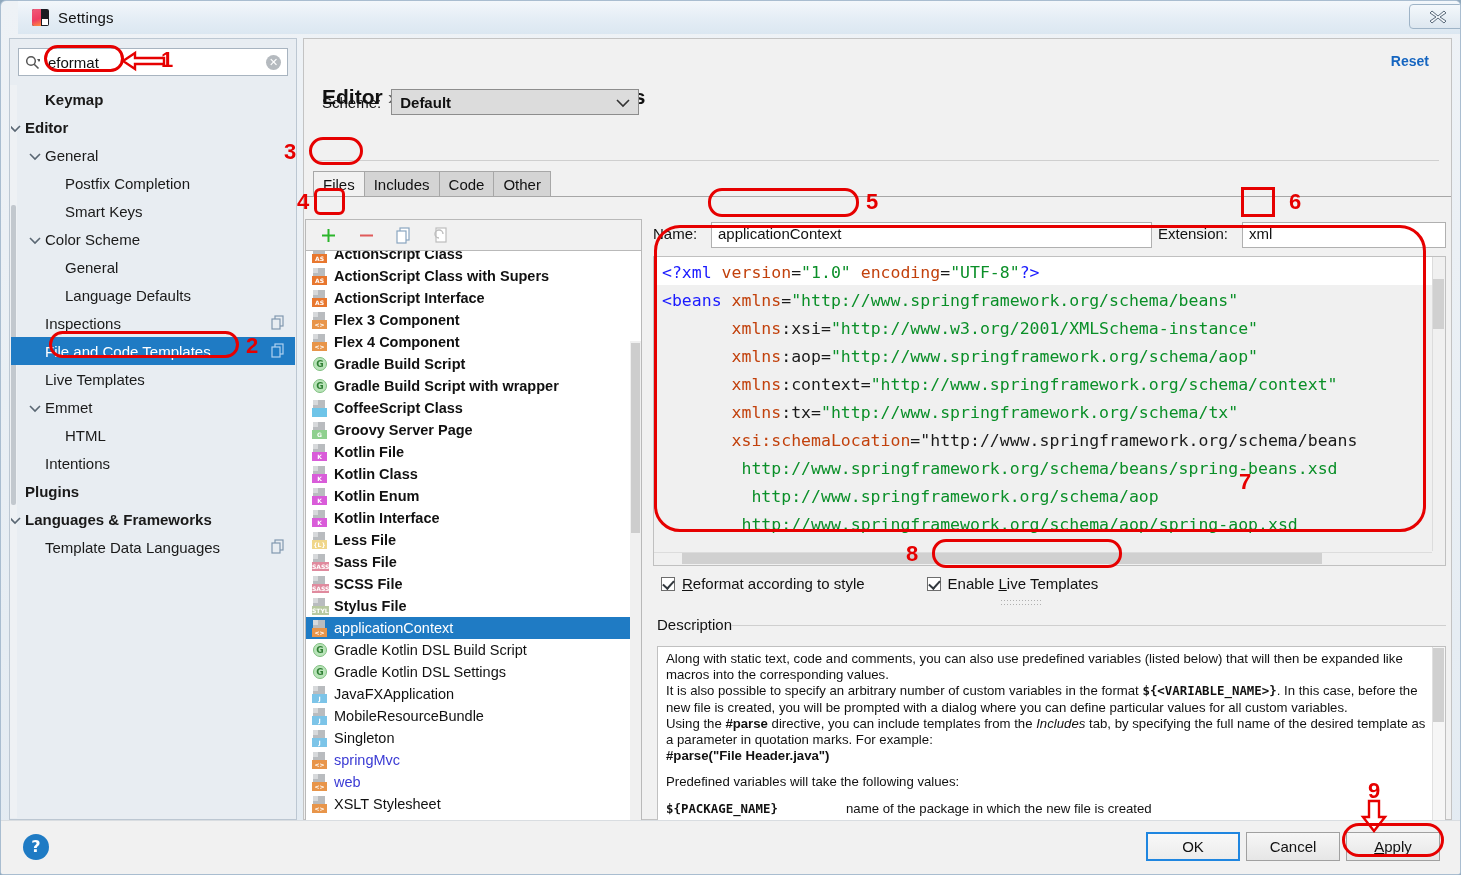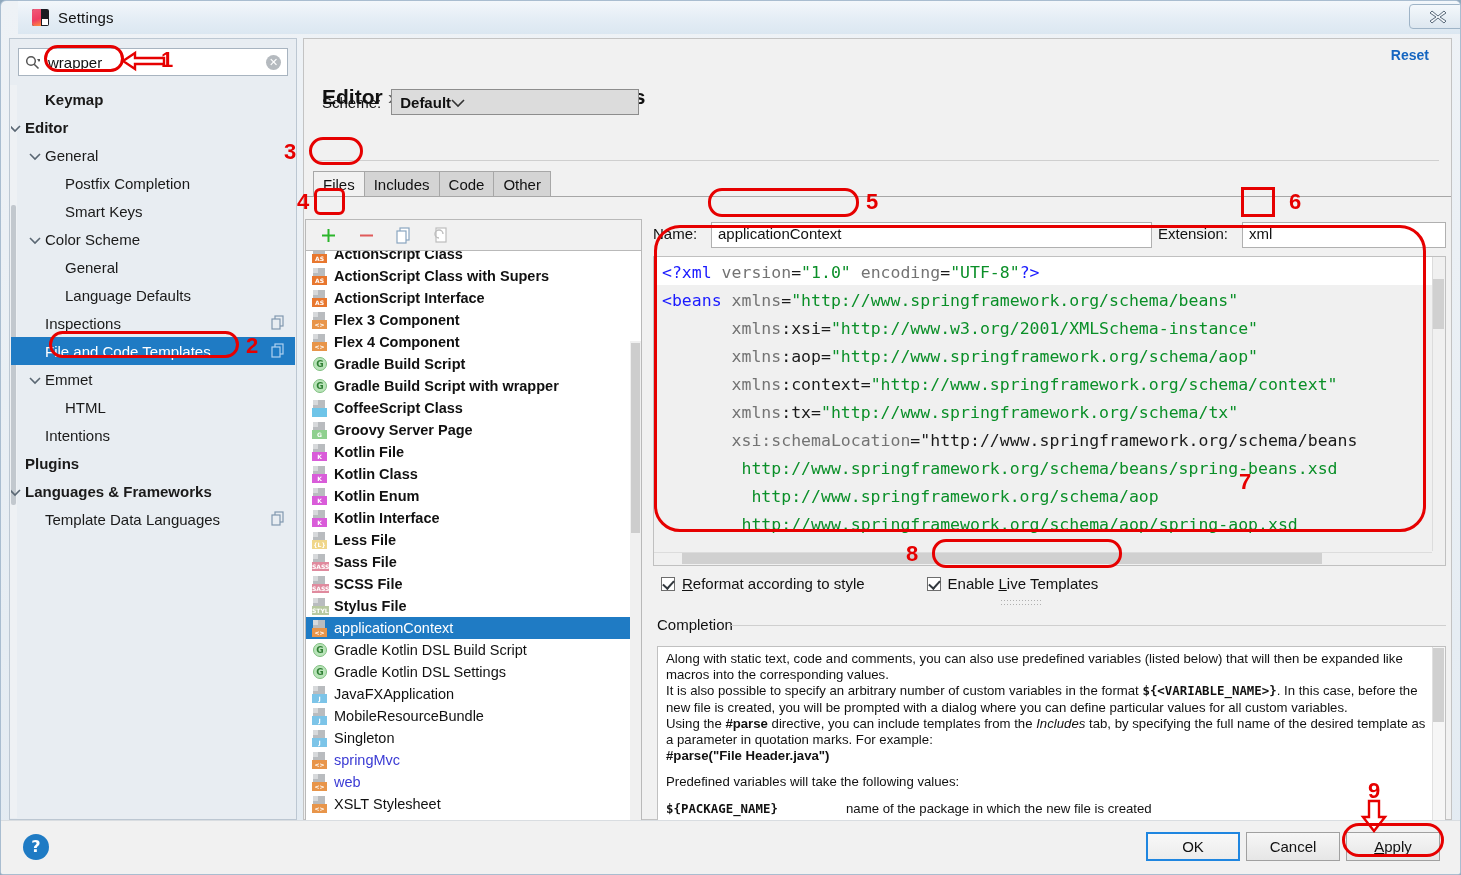--- a/index.html
+++ b/index.html
@@ -104,31 +104,31 @@
   #rightpane{
     position:absolute; left:302px; top:4px; right:8px; bottom:54px;
     background:#f1f1f1; border:1px solid #c3c3c3;
   }
   #breadcrumb{
     position:absolute; left:18px; top:10px;
     font-size:21px; font-weight:bold; color:#111;margin-top:36px;
   }
   #breadcrumb .sep{ font-weight:normal; color:#5a5a5a; padding:0 5px;}
   #resetlink{
-    position:absolute; right:22px; top:8px;
+    position:absolute; right:22px; top:14px;
     font-size:14px; font-weight:bold; color:#1565c0;
   }
   #schemerow{
     position:absolute; left:18px; top:50px; display:flex; align-items:center;
   }
   #schemerow .lbl{ font-size:15px; color:#111; margin-right:10px;}
   #schemesel{
     width:248px; height:26px; background:#dcdcdc;
     border:1px solid #8d8d8d;
-    display:flex; align-items:center; justify-content:flex-start;
+    display:flex; align-items:center; justify-content:space-between;
     padding:0 8px; font-size:15px; font-weight:bold; color:#111;
   }
   #hr1{ position:absolute; left:12px; right:12px; top:121px; height:1px; background:#cfcfcf;}
 
   
   #tabs{ position:absolute; left:312px; top:137px; display:flex; }
   .tab{
     height:26px; padding:0 9px; display:flex; align-items:center;
     font-size:15px; color:#111; background:#d4d4d4;
     border:1px solid #a7a7a7; border-bottom:none; margin-right:-1px;
@@ -213,21 +213,21 @@
   #codeline0{
     position:absolute; left:0; top:0; right:0; height:28px; background:#fff;
   }
   #code{
     position:absolute; left:8px; top:2px; right:14px;
     font-family:"DejaVu Sans Mono", monospace;
     font-size:16.5px; line-height:28px; white-space:pre;
     color:#1a1a1a;
   }
   #code .tag{ color:#1a1aff; }
-  #code .attr{ color:#737373; }
+  #code .attr{ color:#c2410c; }
   #code .str{ color:#0a8f28; }
   #edscroll{
     position:absolute; right:0; top:0; width:13px; bottom:14px;
     background:#f0f0f0; border-left:1px solid #dcdcdc;
   }
   #edscrollthumb{
     position:absolute; right:1px; top:22px; width:11px; height:50px;
     background:#d0d0d0;
   }
   #edhscroll{
@@ -331,21 +331,21 @@
     <div id="leftpane">
 
       <div id="searchwrap">
         <span class="mag">
           <svg width="15" height="15" viewBox="0 0 15 15">
             <circle cx="6" cy="6" r="4.3" fill="none" stroke="#555" stroke-width="1.5"></circle>
             <line x1="9.2" y1="9.2" x2="13.5" y2="13.5" stroke="#555" stroke-width="1.6"></line>
             <path d="M12 4 l4 0 l-2 3 z" fill="#555"></path>
           </svg>
         </span>
-        <span class="searchval">wrapper</span>
+        <span class="searchval">eformat</span>
         <span id="searchclear">✕</span>
       </div>
 
       <div id="leftscroll">
         <div id="leftscrollthumb"></div>
       </div>
 
       <div id="tree">
           <div class="tnode bold">
             <span class="chev" style="margin-left: 18px;"></span>
@@ -393,20 +393,24 @@
                 <rect x="1" y="4" width="8" height="10" fill="#e8edf2" stroke="#5f7c99" stroke-width="1.2"></rect>
               </svg></span>
           </div>
           <div class="tnode sel">
             <span class="chev" style="margin-left: 18px;"></span>
             <span class="tlabel">File and Code Templates</span>
             <span class="copyicon"><svg width="14" height="15" viewBox="0 0 14 15">
                 <rect x="4" y="1" width="8" height="10" fill="none" stroke="#dfefff" stroke-width="1.2"></rect>
                 <rect x="1" y="4" width="8" height="10" fill="#1f7bc4" stroke="#dfefff" stroke-width="1.2"></rect>
               </svg></span>
+          </div>
+          <div class="tnode">
+            <span class="chev" style="margin-left: 18px;"></span>
+            <span class="tlabel">Live Templates</span>
           </div>
           <div class="tnode">
             <span class="chev" style="margin-left: 18px;"><svg width="12" height="8" viewBox="0 0 12 8">
                 <path d="M1 1 L6 6 L11 1" fill="none" stroke="#5a6773" stroke-width="1.6"></path>
               </svg></span>
             <span class="tlabel">Emmet</span>
           </div>
           <div class="tnode">
             <span class="chev" style="margin-left: 38px;"></span>
             <span class="tlabel">HTML</span>
@@ -731,21 +735,21 @@
         <span><span class="uline">R</span><span>eformat according to style</span></span>
       </div>
       <div style="width:46px"></div>
       <div class="cb" style="margin-left:16px">
         <span class="cbbox checked"></span>
         <span>Enable <span class="uline">L</span>ive Templates</span>
       </div>
     </div>
     <div id="dots"></div>
 
-    <div id="desclabel">Completion</div>
+    <div id="desclabel">Description</div>
     <div id="descline"></div>
     <div id="descbox">
       <div id="desctext">
           <div>Along with static text, code and comments, you can also use predefined variables (listed below) that will then be expanded like macros into the corresponding values.</div>
           <div>It is also possible to specify an arbitrary number of custom variables in the format <span class="mono">${&lt;VARIABLE_NAME&gt;}</span>. In this case, before the new file is created, you will be prompted with a dialog where you can define particular values for all custom variables.</div>
           <div>Using the <b>#parse</b> directive, you can include templates from the <i>Includes</i> tab, by specifying the full name of the desired template as a parameter in quotation marks. For example:</div>
           <div><b>#parse("File Header.java")</b></div>
           <div style="height: 10px;"></div>
           <div>Predefined variables will take the following values:</div>
           <div style="height: 10px;"></div>

